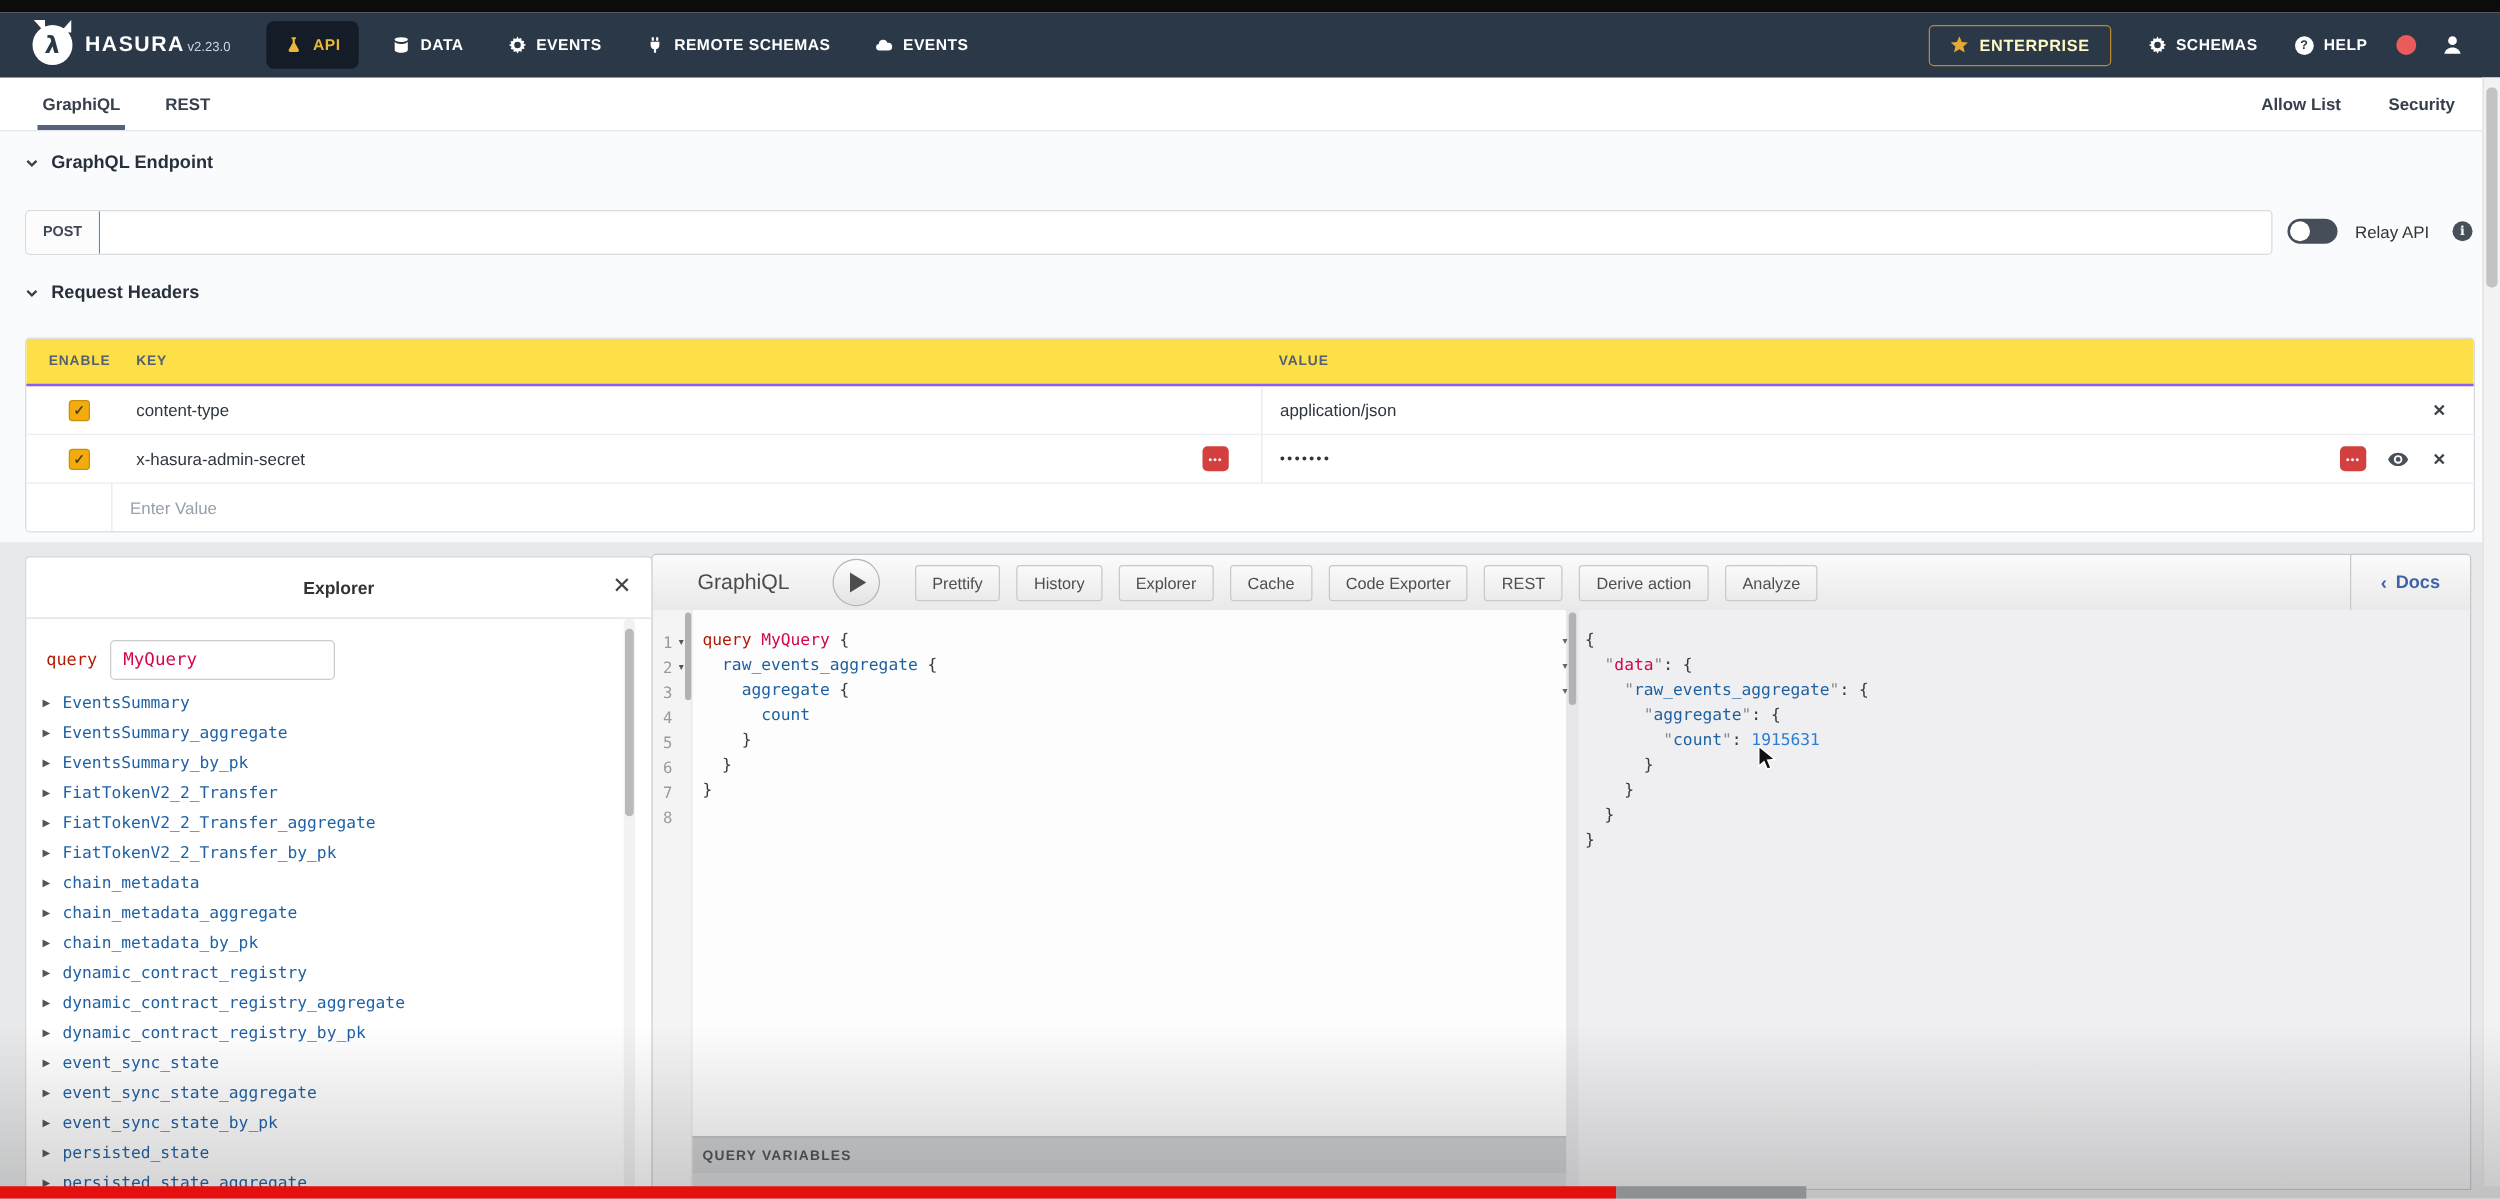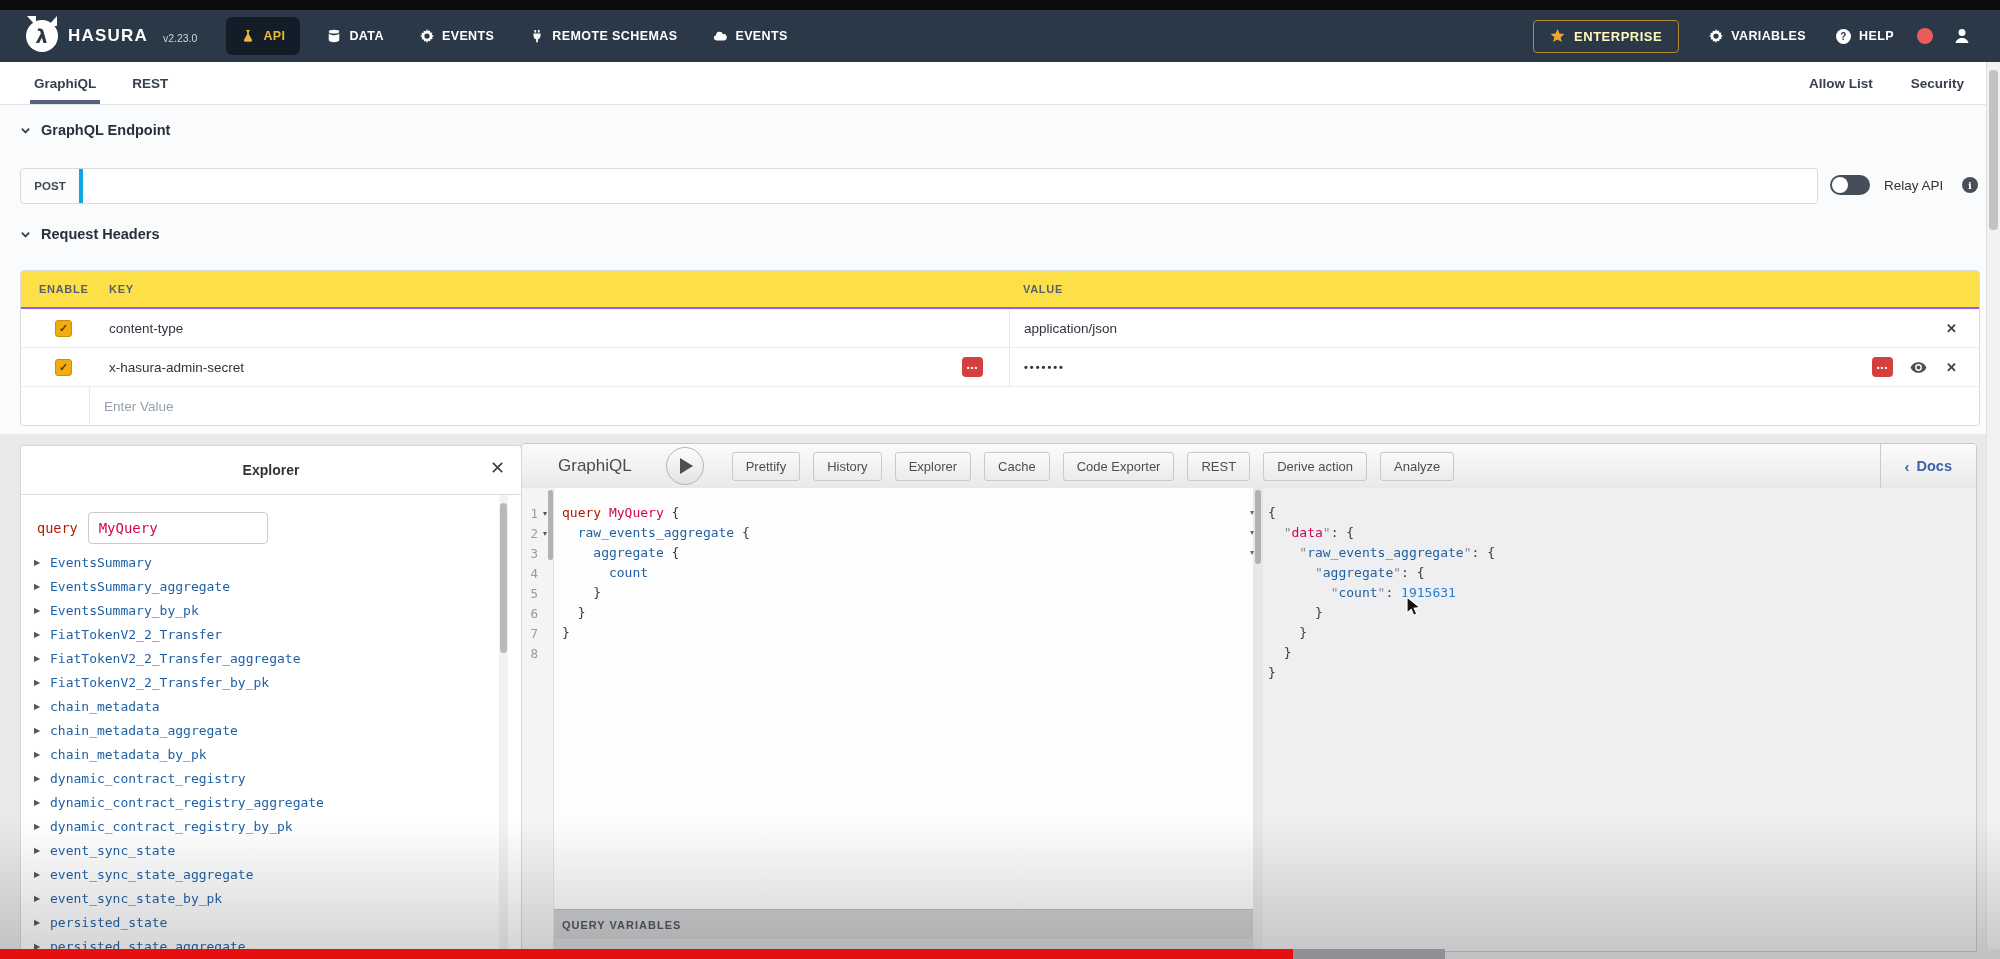--- a/index.html
+++ b/index.html
@@ -17,21 +17,21 @@
 
   
   #navbar{left:0;top:10px;width:2000px;height:52px;background:#2b3847;display:flex;align-items:center;color:#fff;z-index:5;}
   .logo-wrap{margin-left:26px;display:flex;align-items:center;}
   .logo{width:32px;height:32px;background:#fff;border-radius:50%;position:relative;display:flex;align-items:center;justify-content:center;}
   .logo:before,.logo:after{content:"";position:absolute;top:-4px;width:0;height:0;border-style:solid;}
   .logo:before{left:1px;border-width:0 9px 10px 0;border-color:transparent #fff transparent transparent;}
   .logo:after{right:1px;border-width:0 0 10px 9px;border-color:transparent transparent #fff transparent;}
   .lambda{font-family:"DejaVu Sans",sans-serif;font-weight:bold;font-size:19px;color:#2b3847;transform:skewX(-6deg);}
   .brand{font-size:17px;font-weight:bold;letter-spacing:1.2px;margin-left:10px;}
-  .version{font-size:10.5px;color:#ccd3da;margin-left:15px;margin-top:3px;}
+  .version{font-size:10.5px;color:#ccd3da;margin-left:2px;margin-top:3px;}
   #nav-items{display:flex;align-items:center;margin-left:20px;height:52px;}
   .nav-item{display:flex;align-items:center;gap:8px;font-size:12.5px;font-weight:bold;letter-spacing:.4px;
      color:#fff;padding:0 18px;height:52px;cursor:pointer;}
   .nav-item .ico{width:14px;height:14px;color:#fff;}
   .nav-item.active{background:#141d27;border-radius:6px;height:38px;color:#eab839;padding:0 15px;margin:0 9px;}
   .nav-item.active .ico{color:#eab839;}
   #nav-right{margin-left:auto;display:flex;align-items:center;gap:30px;margin-right:30px;}
   #enterprise-btn{display:flex;align-items:center;gap:9px;border:1.5px solid #b98a2e;border-radius:4px;
      color:#fef9c3;padding:8px 16px;font-size:13px;font-weight:bold;letter-spacing:.5px;cursor:pointer;}
   #enterprise-btn .ico{width:15px;height:15px;color:#e8a934;}
@@ -54,21 +54,21 @@
   
   #content-top{left:0;top:104px;width:2000px;height:330px;background:#fafbfc;}
   .sec-heading{position:absolute;display:flex;align-items:center;gap:10px;font-size:14.5px;font-weight:bold;color:#28303c;cursor:pointer;}
   .chev{width:11px;height:11px;color:#3a4149;}
   #endpoint-heading{left:20px;top:122px;}
   #headers-heading{left:20px;top:226px;}
 
   #post-row{left:20px;top:168px;width:1796px;height:34px;background:#fff;border:1px solid #d7dade;border-radius:4px;
      display:flex;align-items:center;}
   #post-label{width:58px;align-self:stretch;display:flex;align-items:center;justify-content:center;
-     font-size:11.5px;font-weight:bold;color:#3f4856;border-right:4px solid #0ea5e9;background:#fcfcfd;border-radius:4px 0 0 4px;}
+     font-size:11.5px;font-weight:bold;color:#3f4856;border-right:1px solid #0ea5e9;background:#fcfcfd;border-radius:4px 0 0 4px;}
   #endpoint-url{font-size:13.5px;color:#2e353e;padding-left:14px;border:none;outline:none;flex:1;background:transparent;
      font-family:"Liberation Sans",sans-serif;}
   #relay-toggle{left:1830px;top:175px;width:40px;height:20px;background:#454e59;border-radius:10px;cursor:pointer;}
   #relay-knob{position:absolute;left:2px;top:2px;width:16px;height:16px;border-radius:50%;background:#fff;}
   #relay-label{left:1884px;top:178px;font-size:13.5px;color:#333;}
   #relay-info{left:1962px;top:177px;width:16px;height:16px;border-radius:50%;background:#484f58;color:#fff;
      font-size:10px;font-weight:bold;display:flex;align-items:center;justify-content:center;font-family:"DejaVu Serif",serif;}
 
   
   #headers-table{left:20px;top:270px;width:1958px;background:#fff;border:1px solid #d8dbe0;border-radius:4px;overflow:hidden;}
@@ -231,21 +231,21 @@
           </svg>
         </span>
       <span>ENTERPRISE</span>
     </div>
     <div class="nav-util">
       <span class="ico">
           <svg viewBox="0 0 16 16" fill="currentColor">
             <path fill-rule="evenodd" d="M8 0l1 2.2 2.4-.6.3 2.4 2.4.3-.6 2.4L16 8l-2.2 1 .6 2.4-2.4.3-.3 2.4-2.4-.6L8 16l-1-2.2-2.4.6-.3-2.4-2.4-.3.6-2.4L0 8l2.2-1-.6-2.4 2.4-.3.3-2.4 2.4.6zM8 11a3 3 0 1 1 0-6 3 3 0 0 1 0 6z"></path>
           </svg>
         </span>
-      <span>VARIABLES</span>
+      <span>SCHEMAS</span>
     </div>
     <div class="nav-util">
       <span class="help-circle">?</span>
       <span>HELP</span>
     </div>
     <div id="bell-wrap">
       <span class="ico"><svg viewBox="0 0 16 16" fill="currentColor">
             <path d="M8 16a2 2 0 0 0 2-2H6a2 2 0 0 0 2 2zM13 11V7a5 5 0 0 0-4-4.9V1a1 1 0 1 0-2 0v1.1A5 5 0 0 0 3 7v4l-1.3 1.6c-.4.6 0 1.4.8 1.4h11c.8 0 1.2-.8.8-1.4z"></path>
           </svg></span>
       <span id="bell-badge"></span>

